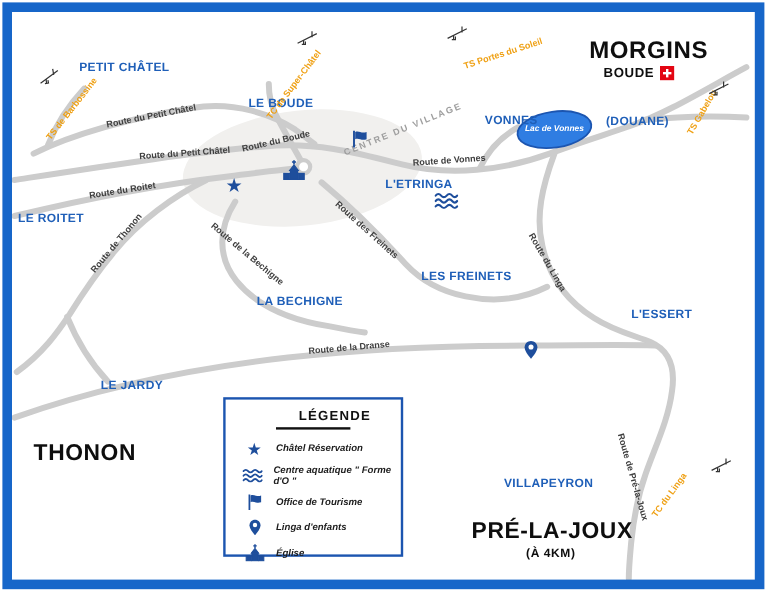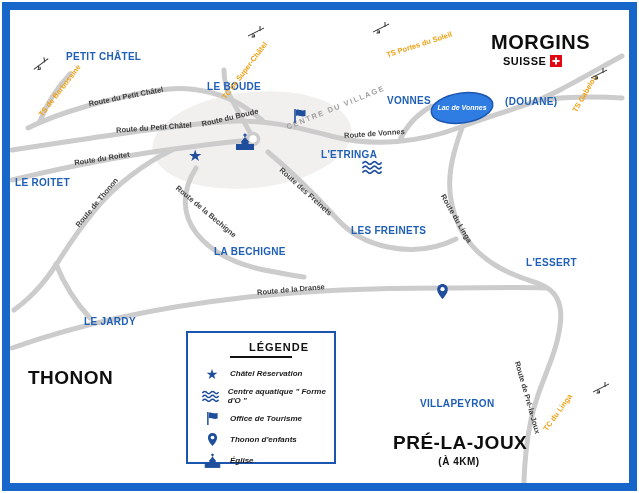--- a/index.html
+++ b/index.html
@@ -51,32 +51,32 @@
       <path d="M12,348 C80,324 160,307 240,298 C310,290 380,288 440,288 C480,288 516,287 546,288"></path>
     </g>
     <circle cx="253" cy="139" r="5.5" fill="#ffffff" stroke="#cccccc" stroke-width="3.5"></circle>
     <ellipse cx="462" cy="108" rx="31" ry="15" transform="rotate(-8 462 108)" fill="#2f7de2" stroke="#1c55b0" stroke-width="1.5"></ellipse>
   </svg>
 
   <div class="lbl lake-label" style="left:430px;top:104px;width:64px;">Lac de Vonnes</div>
 
   <div class="lbl locality" style="left:66px;top:51px;">PETIT CHÂTEL</div>
   <div class="lbl locality" style="left:207px;top:81px;">LE BOUDE</div>
-  <div class="lbl locality" style="left:387px;top:95px;text-align:center;">VONNES</div>
+  <div class="lbl locality" style="left:404px;top:95px;text-align:center;">VONNES</div>
   <div class="lbl locality" style="left:505px;top:96px;">(DOUANE)</div>
   <div class="lbl locality" style="left:15px;top:177px;">LE ROITET</div>
   <div class="lbl locality" style="left:321px;top:149px;">L'ETRINGA</div>
   <div class="lbl locality" style="left:214px;top:246px;">LA BECHIGNE</div>
   <div class="lbl locality" style="left:351px;top:225px;">LES FREINETS</div>
   <div class="lbl locality" style="left:526px;top:257px;">L'ESSERT</div>
   <div class="lbl locality" style="left:84px;top:316px;">LE JARDY</div>
   <div class="lbl locality" style="left:420px;top:398px;">VILLAPEYRON</div>
 
   <div class="lbl town" style="left:491px;top:30px;font-size:20px;">MORGINS</div>
-  <div class="lbl town" style="left:503px;top:55px;font-size:11px;">SUISSE</div>
+  <div class="lbl town" style="left:503px;top:55px;font-size:11px;">BOUDE</div>
   <span class="icon" style="left:550px;top:55px;">
     <svg width="12" height="12" viewBox="0 0 12 12">
         <rect width="12" height="12" fill="#e30613"></rect>
         <rect x="5" y="2.5" width="2" height="7" fill="#fff"></rect>
         <rect x="2.5" y="5" width="7" height="2" fill="#fff"></rect>
       </svg>
   </span>
   <div class="lbl town" style="left:28px;top:367px;font-size:19px;">THONON</div>
   <div class="lbl town" style="left:393px;top:432px;font-size:19px;">PRÉ-LA-JOUX</div>
   <div class="lbl town" style="left:393px;top:456px;width:132px;text-align:center;font-size:10px;">(À 4KM)</div>
@@ -198,21 +198,21 @@
       </span>
       <span class="legend-label">Office de Tourisme</span>
     </div>
     <div class="legend-item">
       <span class="legend-icon">
         <svg width="11" height="15" viewBox="0 0 12 16">
             <path d="M6,1 C3.2,1 1,3.2 1,6 C1,9.8 6,15 6,15 C6,15 11,9.8 11,6 C11,3.2 8.8,1 6,1 Z" fill="#1e4e9c"></path>
             <circle cx="6" cy="5.8" r="2" fill="#fff"></circle>
           </svg>
       </span>
-      <span class="legend-label">Thonon d'enfants</span>
+      <span class="legend-label">Linga d'enfants</span>
     </div>
     <div class="legend-item">
       <span class="legend-icon">
         <svg width="19" height="15" viewBox="0 0 22 17" fill="#1e4e9c" stroke="#1e4e9c">
             <line x1="11" y1="0.5" x2="11" y2="4" stroke-width="1.4"></line>
             <line x1="9.3" y1="2" x2="12.7" y2="2" stroke-width="1.4"></line>
             <path d="M7.5,9 L11,4.5 L14.5,9 Z"></path>
             <rect x="8" y="9" width="6" height="7.5"></rect>
             <rect x="2.5" y="11.5" width="5" height="5"></rect>
             <rect x="14.5" y="11.5" width="5" height="5"></rect>

